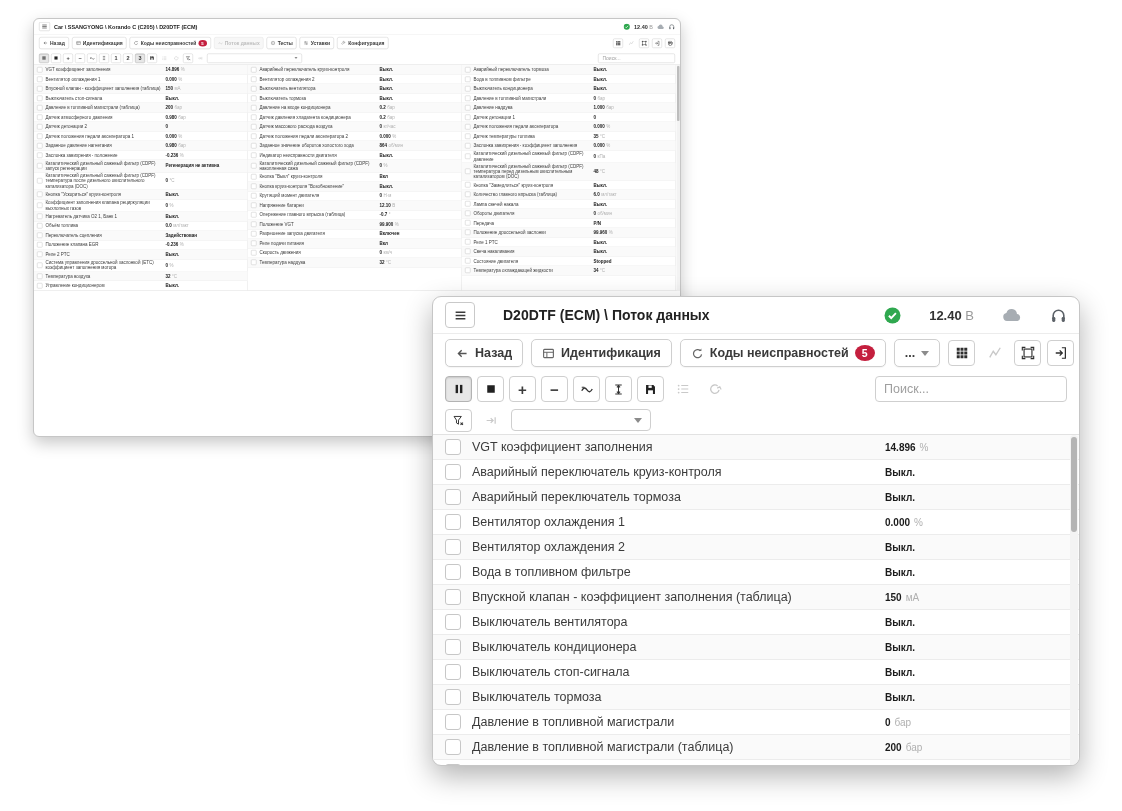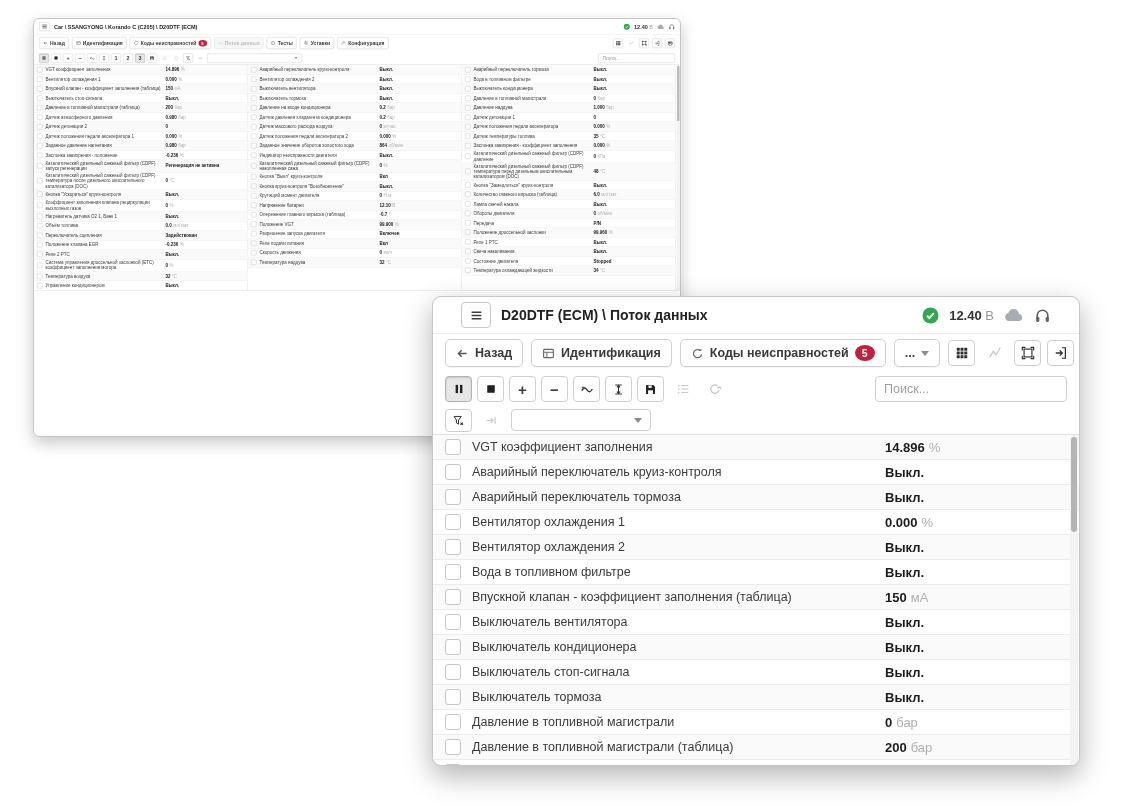--- a/index.html
+++ b/index.html
@@ -5,21 +5,21 @@
   html,body{margin:0;padding:0;width:1122px;height:811px;background:#fff;overflow:hidden;
     font-family:"Liberation Sans", sans-serif;-webkit-font-smoothing:antialiased;}
   .win{position:absolute;background:#fff;border:1px solid #c6c6c6;box-sizing:border-box;overflow:hidden;}
   .fwin{left:432px;top:296px;width:648px;height:470px;border-radius:9px;z-index:5;
     box-shadow:0 10px 28px rgba(0,0,0,.30);}
   .bwin{left:33px;top:18px;width:648px;height:419px;border-radius:6px;z-index:1;
     box-shadow:0 6px 16px rgba(0,0,0,.22);}
   .scalewrap{width:1292px;height:834px;transform:scale(.5);transform-origin:0 0;}
 
   
-  .titlebar{display:flex;align-items:center;gap:10px;height:36px;padding:0 28px;border-bottom:1px solid #ececec;}
+  .titlebar{display:flex;align-items:center;gap:28px;height:36px;padding:0 12px;border-bottom:1px solid #ececec;}
   .mini .titlebar{height:30px;gap:8px;padding:0 10px;}
   .hbtn{width:30px;height:26px;border:1px solid #c9c9c9;border-radius:4px;background:#fff;
     display:inline-flex;align-items:center;justify-content:center;padding:0;cursor:pointer;flex:none;}
   .mini .hbtn{width:22px;height:18px;border-radius:3px;}
   .wtitle{font-size:14px;font-weight:700;color:#222;white-space:nowrap;}
   .mini .wtitle{font-size:11px;}
   .spacer{flex:1;}
   .volt{font-size:13px;color:#9a9a9a;white-space:nowrap;}
   .volt b{color:#333;font-weight:700;}
   .mini .volt{font-size:11px;}
@@ -57,21 +57,21 @@
     border-top:5px solid #8b8b8b;}
   .mini .chev{border-left-width:3px;border-right-width:3px;border-top-width:4px;}
 
   
   .rows{border-top:1px solid #e2e2e2;height:346px;overflow:hidden;position:relative;}
   .prow{display:flex;align-items:center;height:25px;box-sizing:border-box;border-bottom:1px solid #ececec;
     padding:0 14px 0 12px;cursor:pointer;}
   .prow:nth-child(odd){background:#fafafa;}
   .cb{width:14px;height:14px;border:1px solid #c7c7c7;border-radius:3px;background:#fff;flex:none;cursor:pointer;}
   .pname{flex:1;font-size:12.5px;color:#3b3b3b;margin-left:11px;white-space:nowrap;overflow:hidden;}
-  .pval{width:180px;flex:none;font-size:13px;}
+  .pval{width:180px;flex:none;font-size:10px;}
   .pval .v{font-weight:700;color:#1b1b1b;}
   .pval .u{color:#b0b0b0;margin-left:4px;}
   .sbar{position:absolute;right:1px;top:0;bottom:0;width:8px;background:#f3f3f3;border-radius:4px;}
   .sbar .thumb{position:absolute;top:2px;left:1px;width:6px;height:95px;background:#b4b4b4;border-radius:3px;cursor:pointer;}
 
   
   .mtable{display:flex;border-top:1px solid #dcdcdc;border-bottom:1px solid #dcdcdc;position:relative;}
   .mcol{width:428px;flex:none;border-right:1px solid #e2e2e2;box-sizing:border-box;}
   .mcol:last-child{border-right:none;}
   .mrow{display:flex;align-items:center;min-height:19px;box-sizing:border-box;border-bottom:1px solid #efefef;

